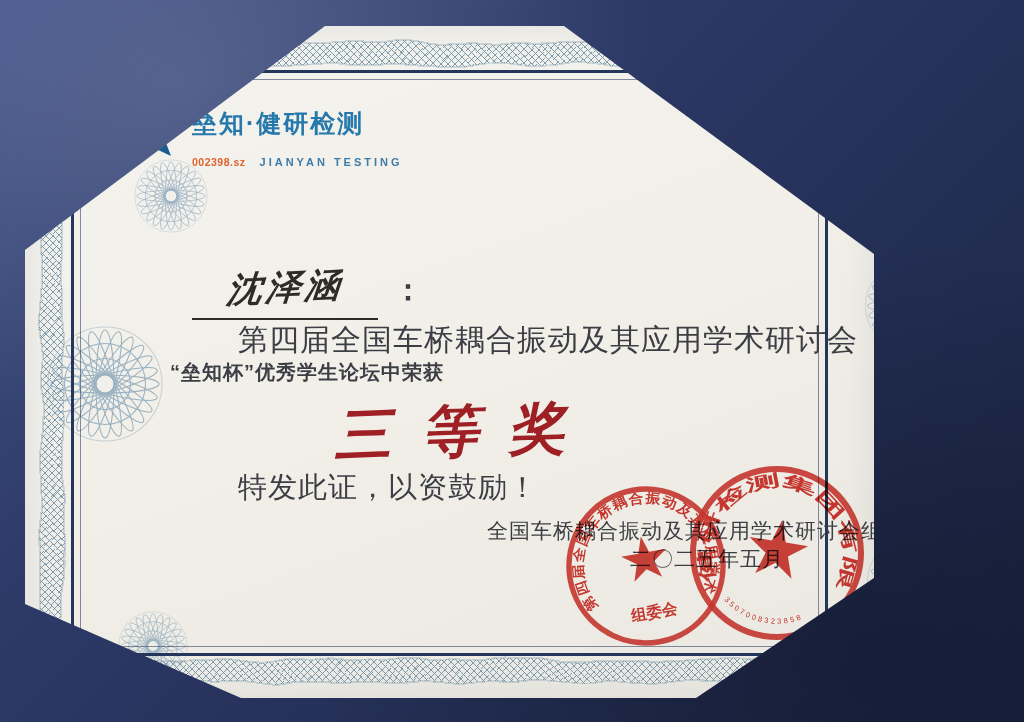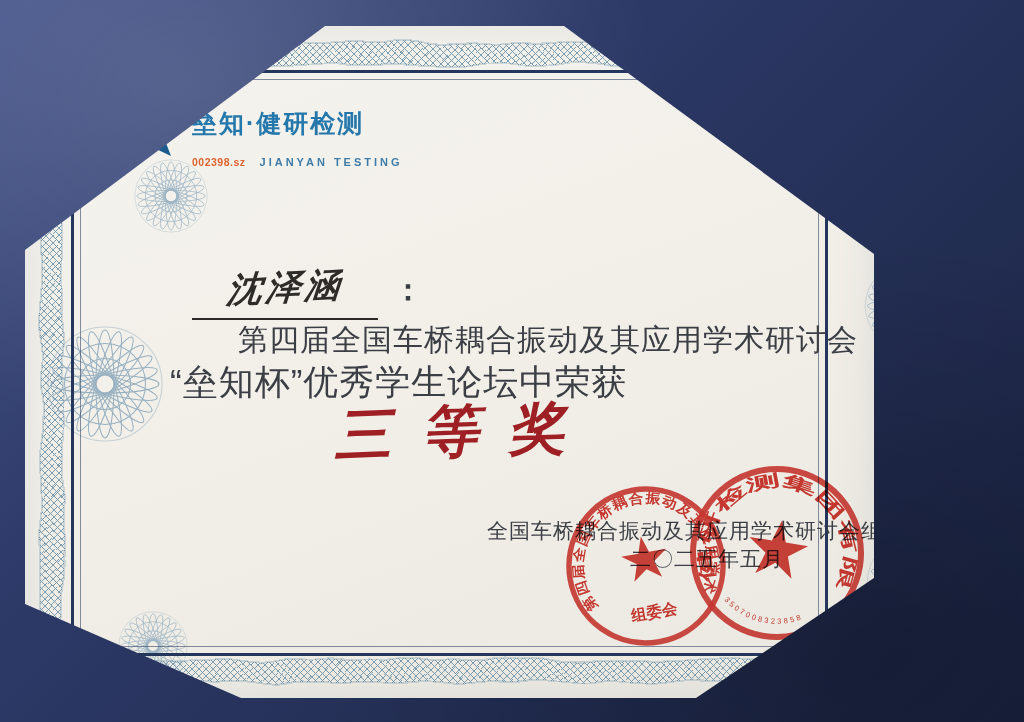--- a/index.html
+++ b/index.html
@@ -51,21 +51,21 @@
   
   .emblem{position:absolute;left:736px;top:70px;width:92px;height:92px;}
   
   .name-line{position:absolute;left:167px;top:238px;width:186px;height:54px;
     border-bottom:2px solid #2b2a27;text-align:center;}
   .name{display:inline-block;font-family:"DejaVu Serif",serif;font-style:italic;font-weight:bold;
     font-size:35px;color:#2e2c29;transform:rotate(-3deg) skewX(-8deg);letter-spacing:4px;}
   .colon{position:absolute;left:368px;top:244px;font-size:30px;color:#3a3d42;font-weight:bold;}
   
   .line1{position:absolute;left:213px;top:294px;font-size:30px;color:#3b3e44;letter-spacing:1px;}
-  .line2{position:absolute;left:145px;top:333px;font-size:35px;color:#3b3e44;letter-spacing:1px;}
+  .line2{position:absolute;left:145px;top:333px;font-size:20px;color:#3b3e44;letter-spacing:1px;font-weight:bold;}
   .award{position:absolute;left:0;top:368px;width:100%;text-align:center;
     font-family:"DejaVu Serif",serif;font-style:italic;font-weight:bold;
     font-size:57px;color:#9e2025;letter-spacing:30px;text-indent:30px;transform:rotate(-2deg);}
   .closing{position:absolute;left:213px;top:442px;font-size:29px;color:#3b3e44;letter-spacing:1px;}
   
   .sig{position:absolute;left:432px;top:491px;width:500px;text-align:center;color:#3b3e44;}
   .sig div{font-size:21px;line-height:28px;letter-spacing:1px;}
   
   .seals{position:absolute;left:0;top:0;mix-blend-mode:multiply;opacity:.92;}
 </style>
@@ -156,20 +156,21 @@
   </svg>
 
   <div class="name-line">
     <span class="name">沈泽涵</span>
   </div>
   <div class="colon">：</div>
 
   <div class="line1">第四届全国车桥耦合振动及其应用学术研讨会</div>
   <div class="line2">“垒知杯”优秀学生论坛中荣获</div>
   <div class="award">三等奖</div>
+  <div class="closing">特发此证，以资鼓励！</div>
 
   <div class="sig">
     <div>全国车桥耦合振动及其应用学术研讨会组委会</div>
     <div>二〇二五年五月</div>
   </div>
 
   <svg class="seals" width="973" height="672" viewBox="0 0 973 672">
     <defs>
       <path id="ringL" d="M -54,32 A 63,63 0 1 1 54,32" fill="none"></path>
       <path id="ringR" d="M -57,36 A 67,67 0 1 1 57,36" fill="none"></path>

